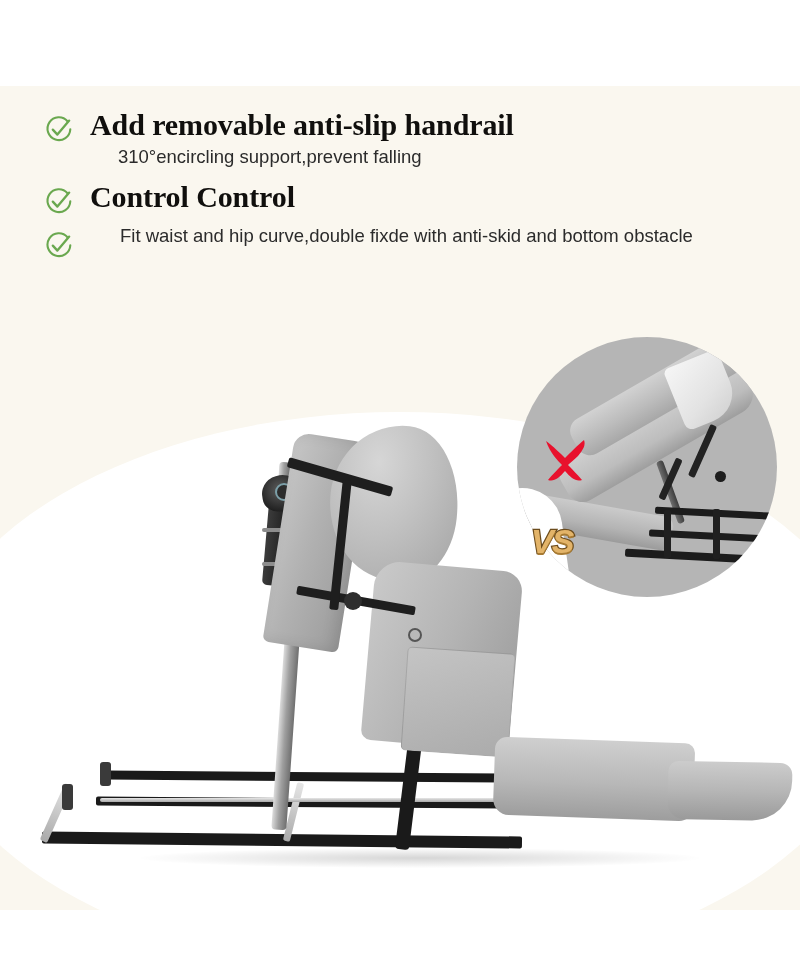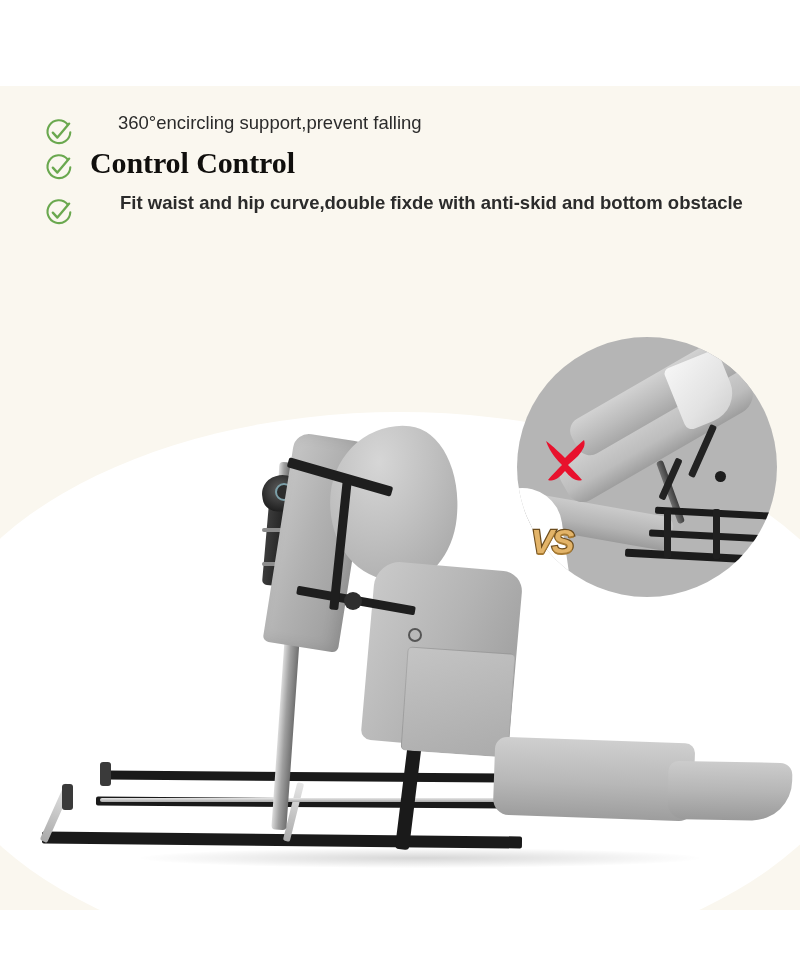--- a/index.html
+++ b/index.html
@@ -88,21 +88,21 @@
   .feature-sub {
     font-family: "Liberation Sans", sans-serif;
     font-weight: normal;
     font-size: 18.5px;
     line-height: 1.3;
     color: #2b2b2b;
     margin-top: 3px;
     margin-left: 28px;
     white-space: nowrap;
   }
-  .feature.f3 .feature-sub { margin-left: 30px; font-weight: bold; }
+  .feature.f3 .feature-sub { margin-left: 30px; }
 
   
   .inset-circle {
     position: absolute;
     left: 517px;
     top: 337px;
     width: 260px;
     height: 260px;
     border-radius: 50%;
     overflow: hidden;
@@ -377,21 +377,22 @@
 
   <div class="features">
 
     <div class="feature f1">
       <span class="check-icon">
         <svg width="30" height="30" viewBox="0 0 30 30">
           <path d="M23.5 6.2 A11.4 11.4 0 1 0 26.3 14.2" fill="none" stroke="#6aa84f" stroke-width="2.1" stroke-linecap="round"></path>
           <path d="M8.8 14.6 L13.4 19.6 L25.2 5.6" fill="none" stroke="#6aa84f" stroke-width="2.3" stroke-linecap="round" stroke-linejoin="round"></path>
         </svg>
       </span>
-      <div class="feature-sub">360°encircling support,prevent falling</div>
+      <div class="feature-heading">Add removable anti-slip handrail</div>
+      <div class="feature-sub">310°encircling support,prevent falling</div>
     </div>
 
     <div class="feature f2">
       <span class="check-icon">
         <svg width="30" height="30" viewBox="0 0 30 30">
           <path d="M23.5 6.2 A11.4 11.4 0 1 0 26.3 14.2" fill="none" stroke="#6aa84f" stroke-width="2.1" stroke-linecap="round"></path>
           <path d="M8.8 14.6 L13.4 19.6 L25.2 5.6" fill="none" stroke="#6aa84f" stroke-width="2.3" stroke-linecap="round" stroke-linejoin="round"></path>
         </svg>
       </span>
       <div class="feature-heading">Control Control</div>

